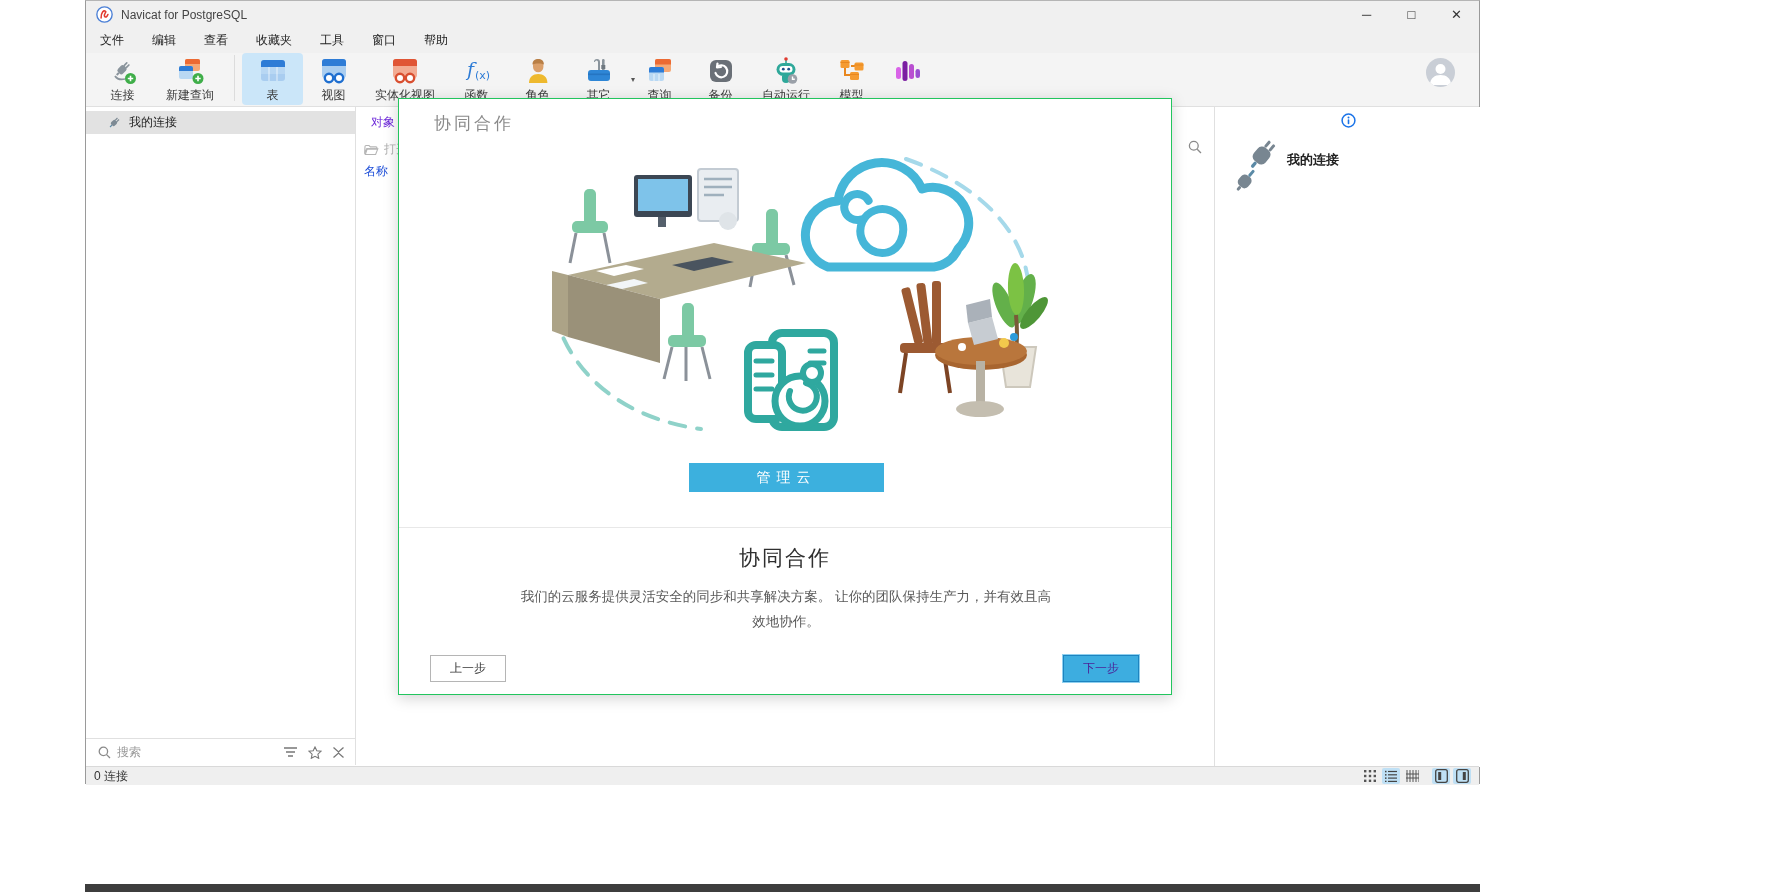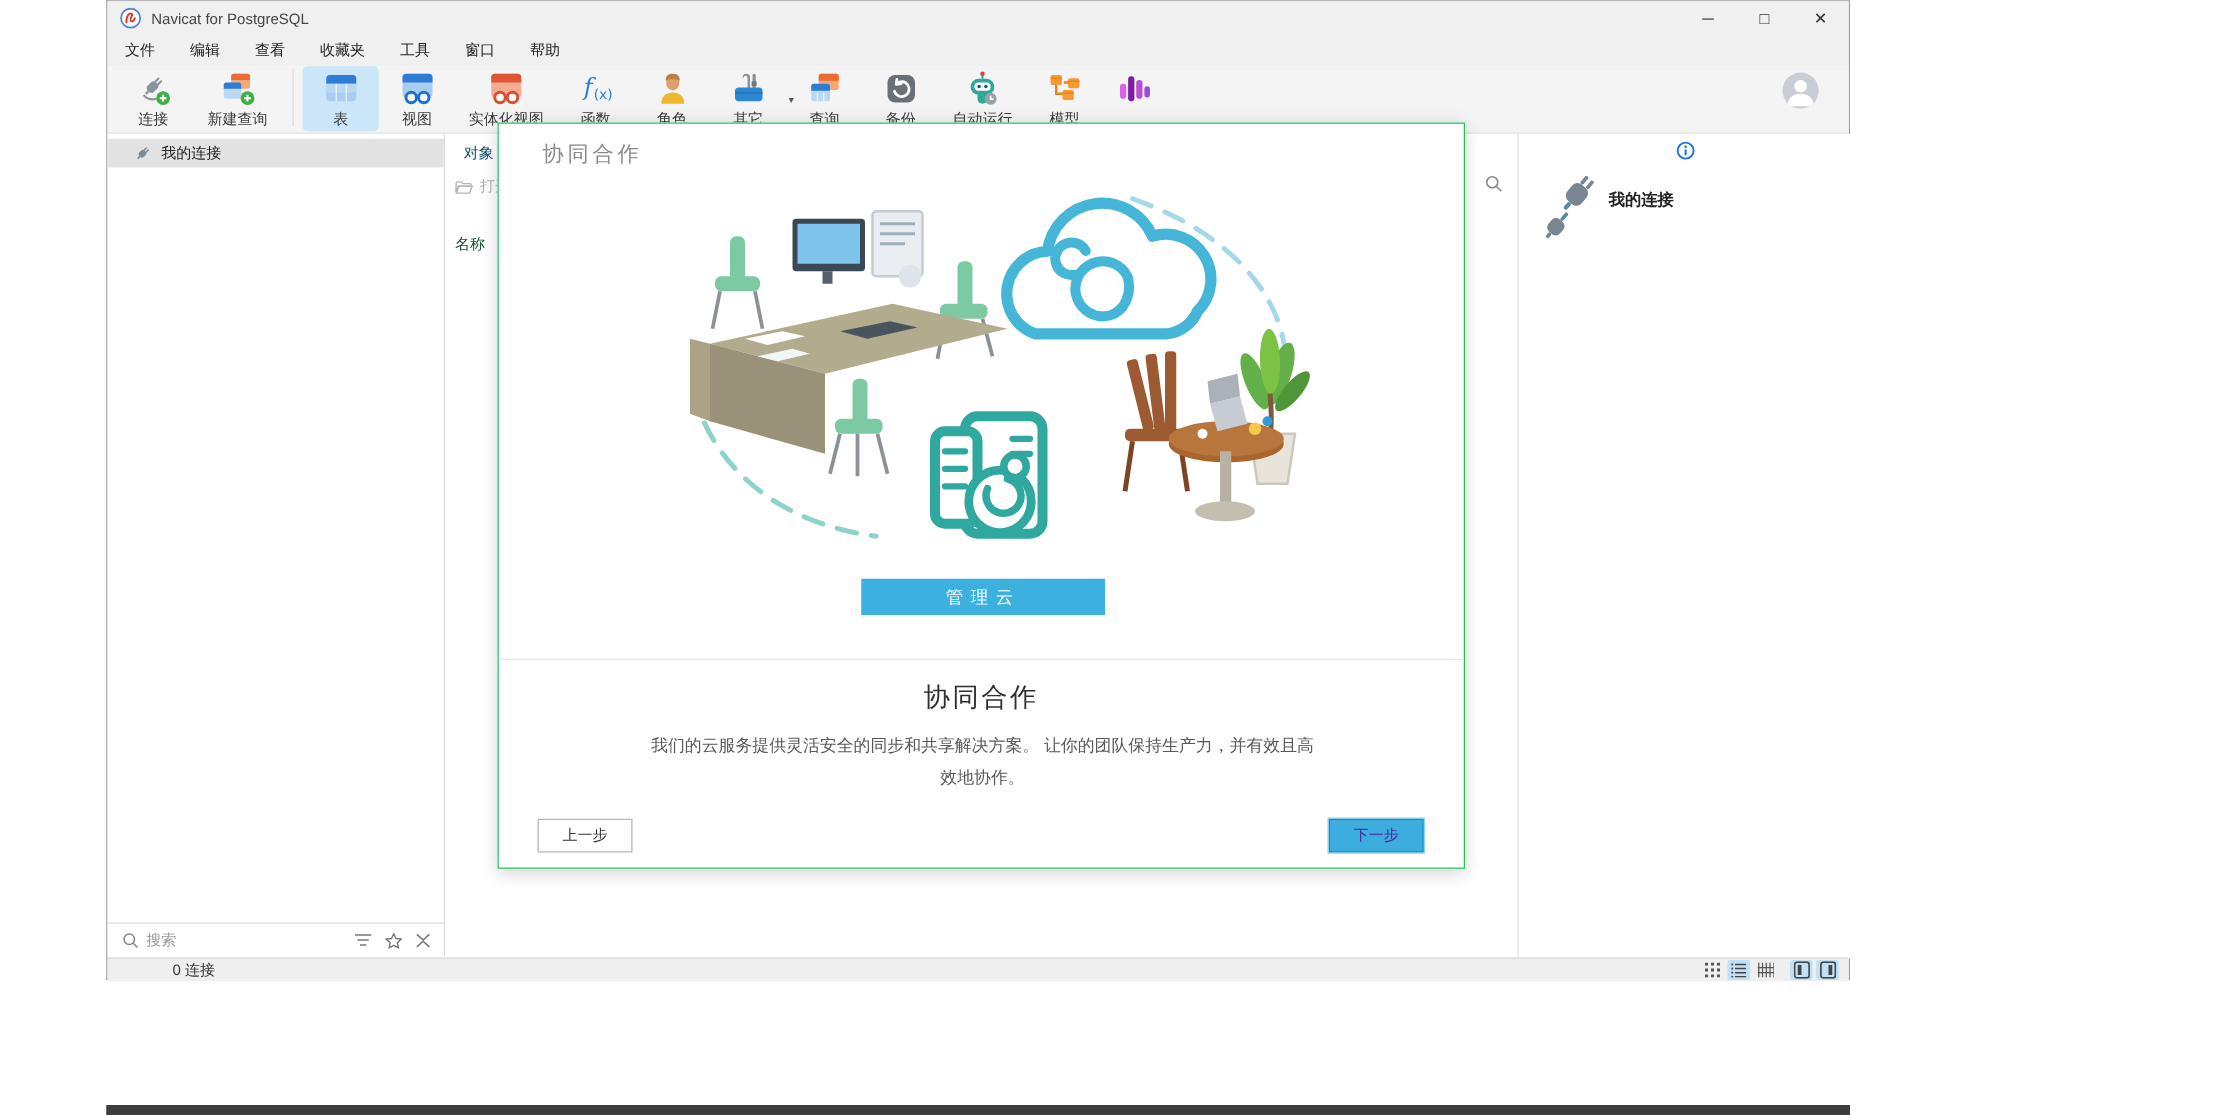--- a/index.html
+++ b/index.html
@@ -36,32 +36,32 @@
   .sidebar { position:absolute; left:0; top:106px; width:270px; height:631px; background:#fff; border-right:1px solid #e0e0e0; }
   .conn-row { position:absolute; left:0; top:4px; width:100%; height:23px; background:#e2e2e2; display:flex; align-items:center; padding-left:20px; }
   .conn-row .ctext { font-size:12px; color:#222; margin-left:7px; }
 
   .search-row { position:absolute; left:0; top:737px; width:270px; height:27px; border-top:1px solid #e0e0e0; border-right:1px solid #e0e0e0; background:#fff; display:flex; align-items:center; }
   .search-row input { border:0; outline:0; font-size:12px; color:#555; width:130px; background:transparent; font-family:Liberation Serif, serif; }
   .search-row input::placeholder { color:#9a9a9a; }
   .sr-icons { position:absolute; right:10px; top:0; height:100%; display:flex; align-items:center; gap:10px; }
 
   .objpane { position:absolute; left:271px; top:106px; width:857px; height:658px; background:#fff; }
-  .obj-tab { position:absolute; left:14px; top:7px; font-size:12px; color:#0c4a6e; }
+  .obj-tab { position:absolute; left:14px; top:7px; font-size:12px; color:#6d28d9; }
   .open-btn { position:absolute; left:7px; top:34px; display:flex; align-items:center; gap:5px; font-size:12px; color:#b0b0b0; }
-  .col-header { position:absolute; left:7px; top:56px; font-size:12px; color:#14532d;margin-top:24px; }
+  .col-header { position:absolute; left:7px; top:56px; font-size:12px; color:#1d4ed8; }
   .pane-search { position:absolute; right:12px; top:33px; }
 
   .rightpanel { position:absolute; left:1128px; top:106px; width:267px; height:660px; background:#fff; border-left:1px solid #e0e0e0; }
   .rp-info { position:absolute; left:126px; top:6px; }
   .rp-plug { position:absolute; left:16px; top:30px; }
   .rp-title { position:absolute; left:72px; top:44px; font-size:13px; font-weight:bold; color:#222; }
 
   
-  .statusbar { position:absolute; left:0; top:765px; width:100%; height:19px; background:#efefef; border-top:1px solid #d9d9d9; display:flex; align-items:center;padding-left:44px; }
+  .statusbar { position:absolute; left:0; top:765px; width:100%; height:19px; background:#efefef; border-top:1px solid #d9d9d9; display:flex; align-items:center; }
   .statusbar .stext { font-size:12px; color:#333; margin-left:8px; }
   .sb-icons { position:absolute; right:8px; top:0; height:100%; display:flex; align-items:center; gap:3px; }
   .sb-ic { width:18px; height:16px; display:flex; align-items:center; justify-content:center; border-radius:2px; }
   .sb-ic.sel { background:#bfe0f5; }
 
   
   .dialog { position:absolute; left:312px; top:97px; width:774px; height:597px; background:#fff; border:1px solid #22c55e; box-shadow:0 3px 14px rgba(0,0,0,.18); z-index:50; }
   .dlg-title { position:absolute; left:35px; top:13px; font-size:17px; color:#8a8a8a; letter-spacing:3px; }
   .dlg-illus { position:absolute; left:77px; top:48px; }
   .manage-cloud { position:absolute; left:290px; top:364px; width:195px; height:29px; background:#3cb0de; color:#fff; font-size:14px; letter-spacing:6px; display:flex; align-items:center; justify-content:center; border:0; font-family:inherit; }

